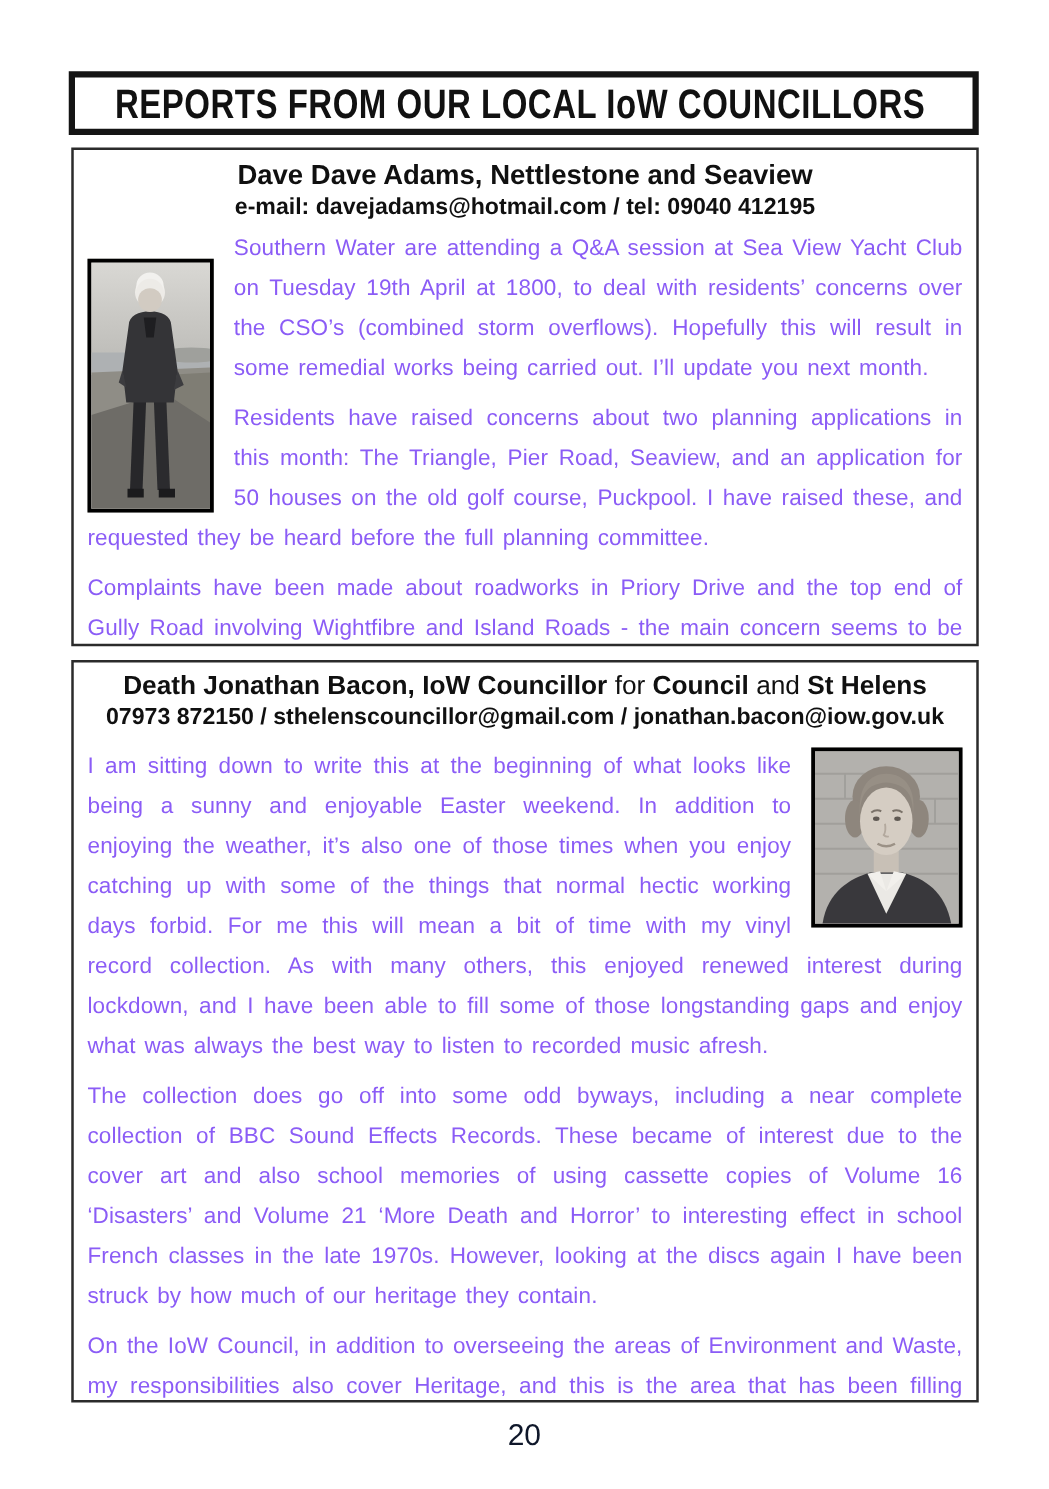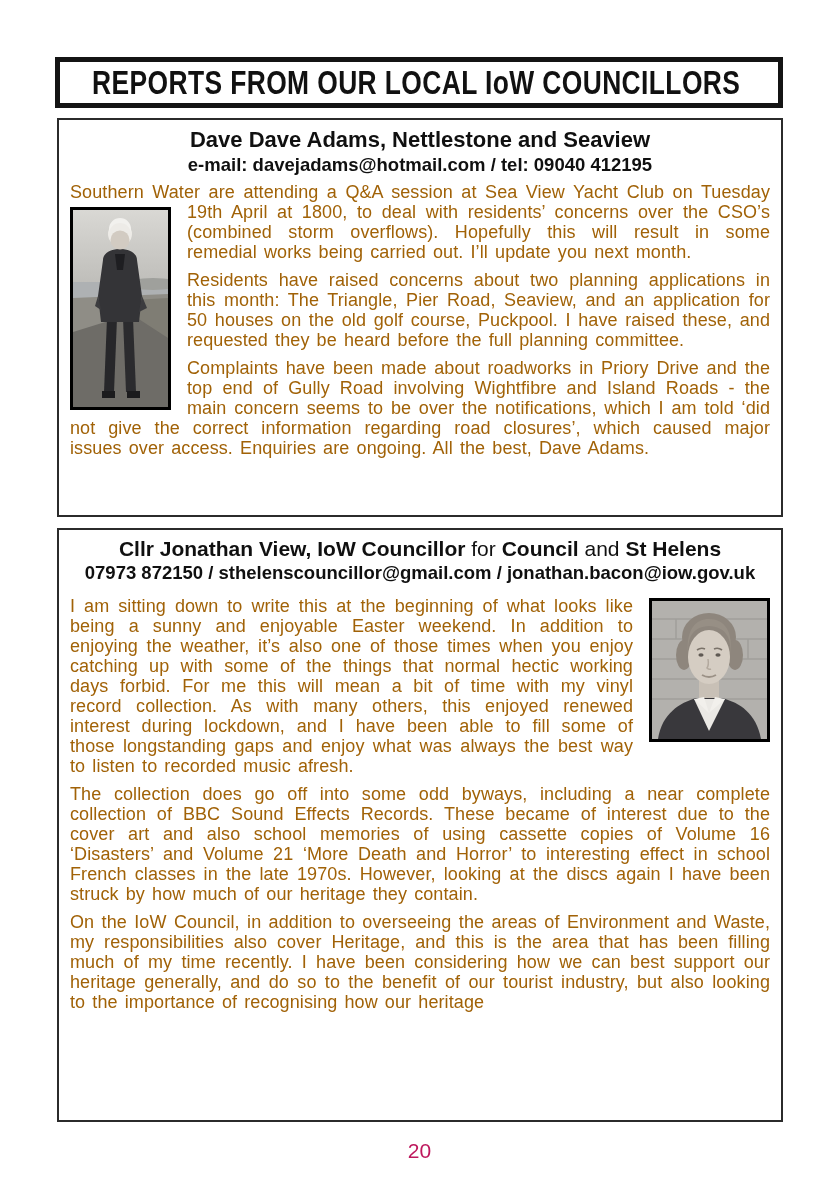--- a/index.html
+++ b/index.html
@@ -68,25 +68,25 @@
     white-space: nowrap;
     margin: 0 0 2px 0;
     color: #101010;
   }
 
   .sec-body { margin-top: 6px; }
   .box-bacon .sec-body { margin-top: 12px; }
   .sec-body p {
     margin: 0 0 8px 0;
     font-size: 18px;
-    line-height: 20px;
+    line-height: 32px;
     text-align: justify;
     word-spacing: 2px;
     letter-spacing: 0.1px;
-    color: #a16207;
+    color: #8b5cf6;
   }
 
   
   .photo {
     box-sizing: content-box;
     border: 3px solid #000000;
     background: #c3c1bd;
     overflow: hidden;
   }
   .photo svg { display: block; }
@@ -102,22 +102,22 @@
     width: 115px; height: 138px;
     margin: 2px 0 10px 16px;
   }
 
   
   .page-number {
     position: absolute;
     left: 0; right: 0;
     bottom: 28px;
     text-align: center;
-    font-size: 21px;
-    color: #be185d;
+    font-size: 24px;
+    color: #0f172a;
   }
 </style>
 </head>
 <body>
 
 <div class="page">
 
   <div class="header-box">
     <span class="header-title">REPORTS FROM OUR LOCAL IoW COUNCILLORS</span>
   </div>
@@ -154,21 +154,21 @@
         </svg>
       </div>
       <p>Southern Water are attending a Q&amp;A session at Sea View Yacht Club on Tuesday 19th April at 1800, to deal with residents’ concerns over the CSO’s (combined storm overflows). Hopefully this will result in some remedial works being carried out. I’ll update you next month.</p>
       <p>Residents have raised concerns about two planning applications in this month: The Triangle, Pier Road, Seaview, and an application for 50 houses on the old golf course, Puckpool. I have raised these, and requested they be heard before the full planning committee.</p>
       <p>Complaints have been made about roadworks in Priory Drive and the top end of Gully Road involving Wightfibre and Island Roads - the main concern seems to be over the notifications, which I am told ‘did not give the correct information regarding road closures’, which caused major issues over access.  Enquiries are ongoing. All the best, Dave Adams.</p>
     </div>
   </section>
 
   <section class="councillor-box box-bacon">
     <h2 class="sec-title">
-      <span>Cllr Jonathan View, IoW Councillor</span>
+      <span>Death Jonathan Bacon, IoW Councillor</span>
       <span class="small-word">for</span>
       <span>Council</span>
       <span class="small-word">and</span>
       <span>St Helens</span>
     </h2>
     <div class="contact-line">07973 872150 / sthelenscouncillor@gmail.com / jonathan.bacon@iow.gov.uk</div>
     <div class="sec-body">
       <div class="photo photo-jonathan">
         <svg width="115" height="138" viewBox="0 0 115 138" xmlns="http://www.w3.org/2000/svg">
           <rect width="115" height="138" fill="#b3b1ad"></rect>

